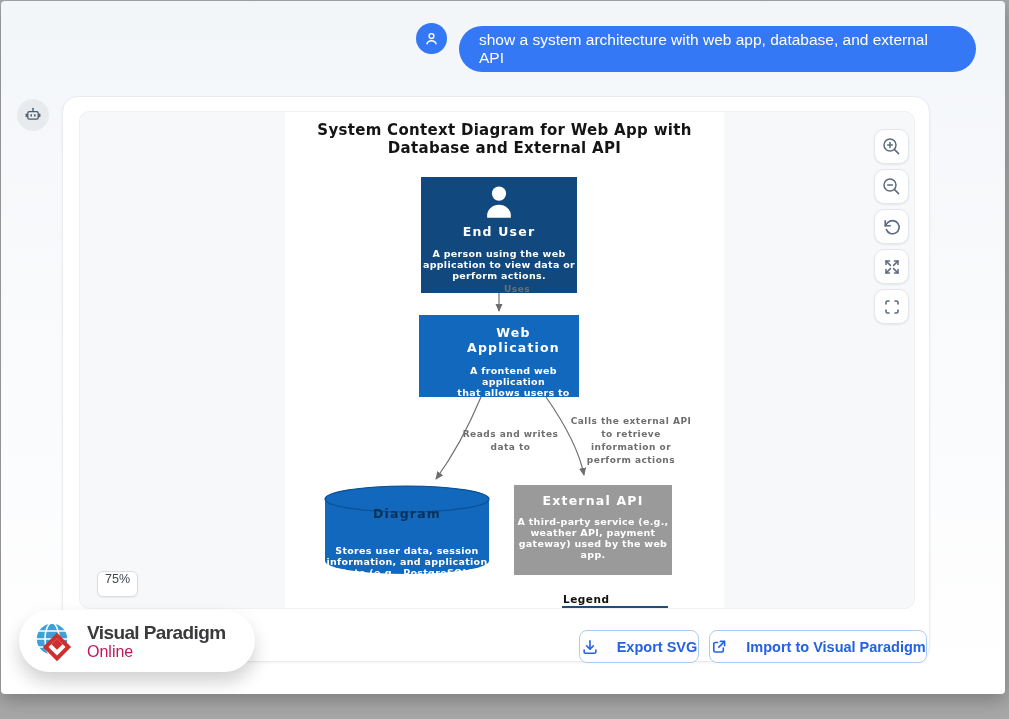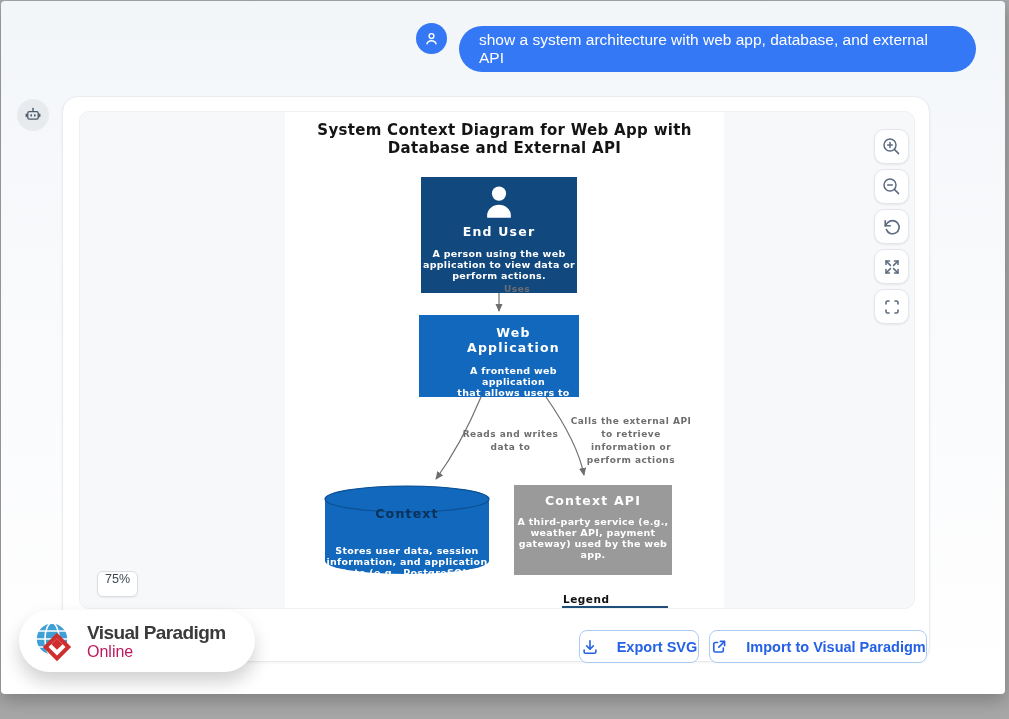--- a/index.html
+++ b/index.html
@@ -155,28 +155,28 @@
         <div class="edge-label lbl-calls">Calls the external API
 to retrieve
 information or
 perform actions</div>
 
         <div class="node n-db">
           <svg class="cyl" width="166" height="90" viewBox="0 0 166 90">
             <path d="M1,14 v62 a82,13 0 0 0 164,0 v-62 a82,13 0 0 0 -164,0 z" fill="#1168bd"></path>
             <ellipse cx="83" cy="14" rx="82" ry="13" fill="#1168bd" stroke="#0c5094" stroke-width="1.2"></ellipse>
           </svg>
-          <div class="name">Context</div>
+          <div class="name">Diagram</div>
           <div class="desc">Stores user data, session
 information, and application
 state (e.g., PostgreSQL).</div>
         </div>
 
         <div class="node n-extapi">
-          <div class="name">Context API</div>
+          <div class="name">External API</div>
           <div class="desc">A third-party service (e.g.,
 weather API, payment
 gateway) used by the web
 app.</div>
         </div>
 
         <div class="legend-title">Legend</div>
         <div class="legend-bar"></div>
       </div>
 

